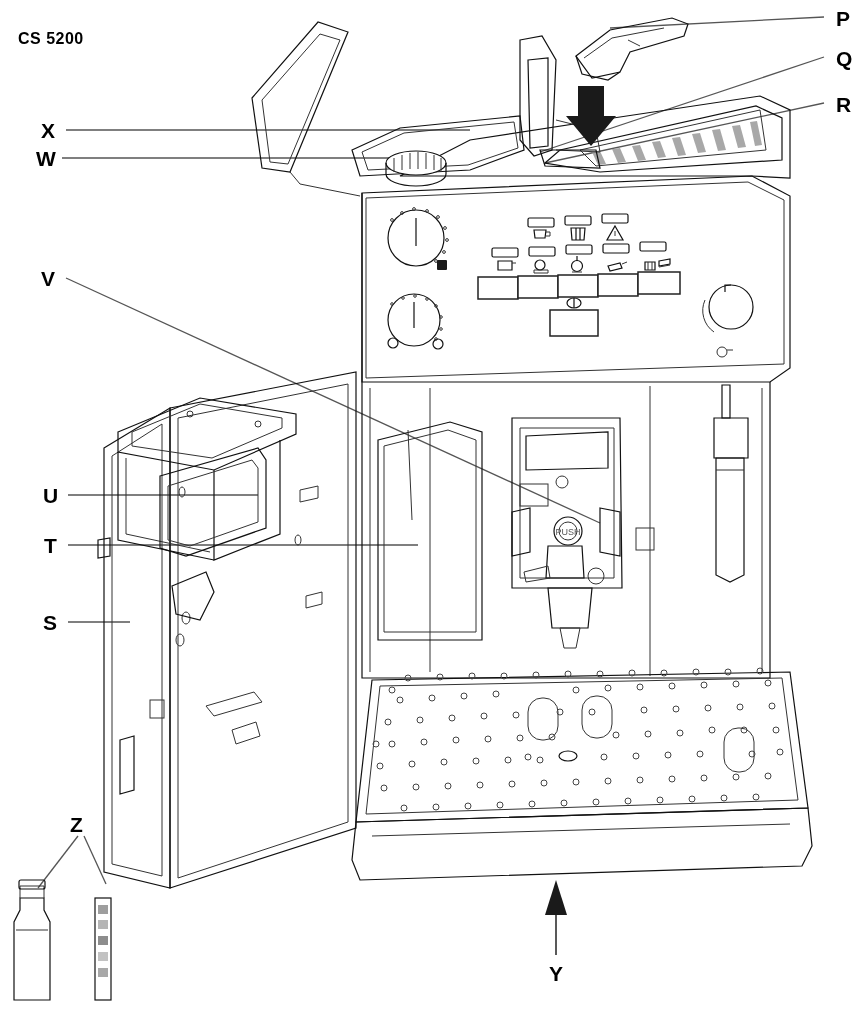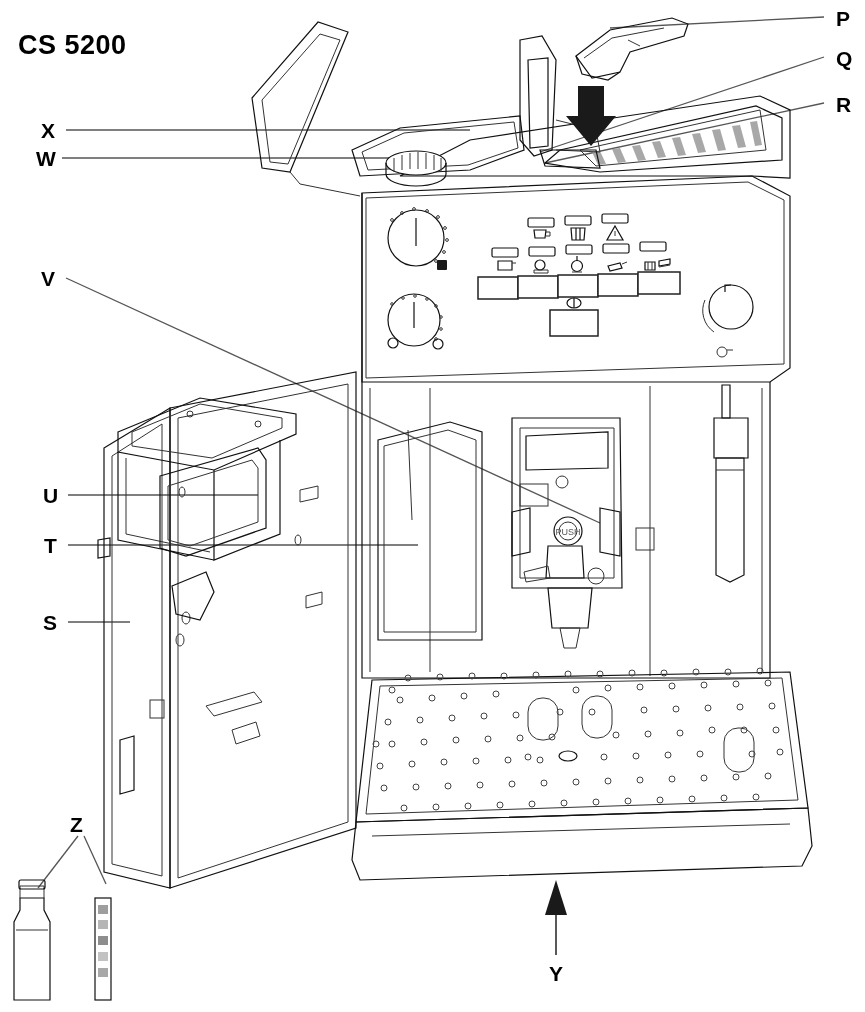--- a/index.html
+++ b/index.html
@@ -1,19 +1,19 @@
 <!DOCTYPE html>
 <html><head>
 <meta charset="utf-8">
 <style>
   html,body{margin:0;padding:0;background:#fff;}
   body{width:865px;height:1012px;position:relative;overflow:hidden;
        font-family:"Liberation Sans", sans-serif;color:#000;}
   #stage{position:absolute;inset:0;width:865px;height:1012px;}
-  .title{position:absolute;left:18px;top:30px;font-size:27px;font-weight:600;letter-spacing:.5px;}
+  .title{position:absolute;left:18px;top:30px;font-size:16px;font-weight:600;letter-spacing:.5px;}
   .lbl{position:absolute;font-size:21px;font-weight:700;line-height:1;}
   svg.art{position:absolute;left:0;top:0;width:865px;height:1012px;}
   .ln{fill:none;stroke:#111;stroke-width:1.2;}
   .ln2{fill:none;stroke:#222;stroke-width:1.5;}
   .thin{fill:none;stroke:#333;stroke-width:1;}
   .lead{fill:none;stroke:#555;stroke-width:1.3;}
   .fillw{fill:#fff;}
   .dk{fill:#1a1a1a;}
   .hatch{fill:#9a9a9a;}
 </style>

